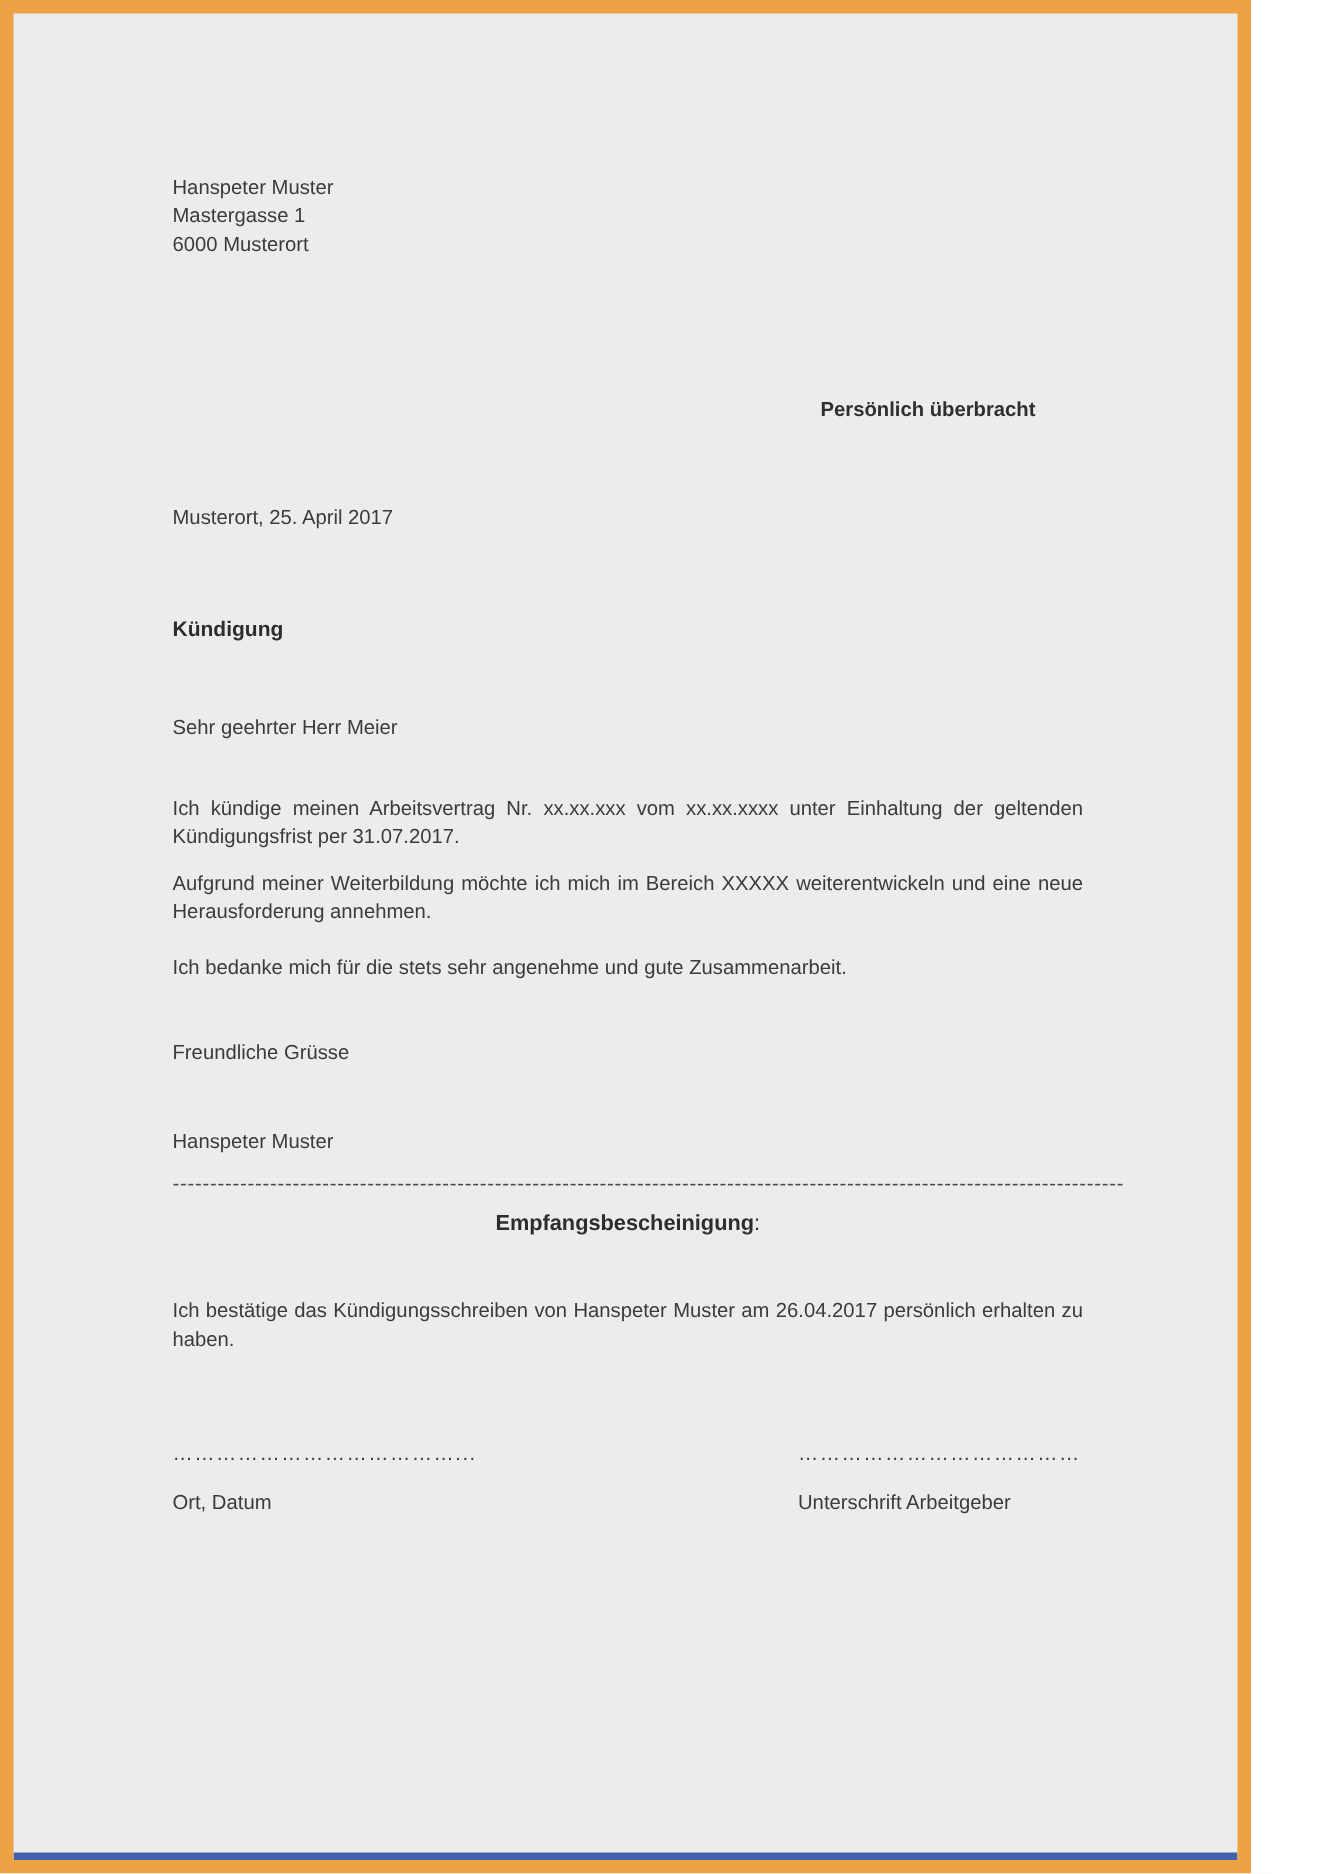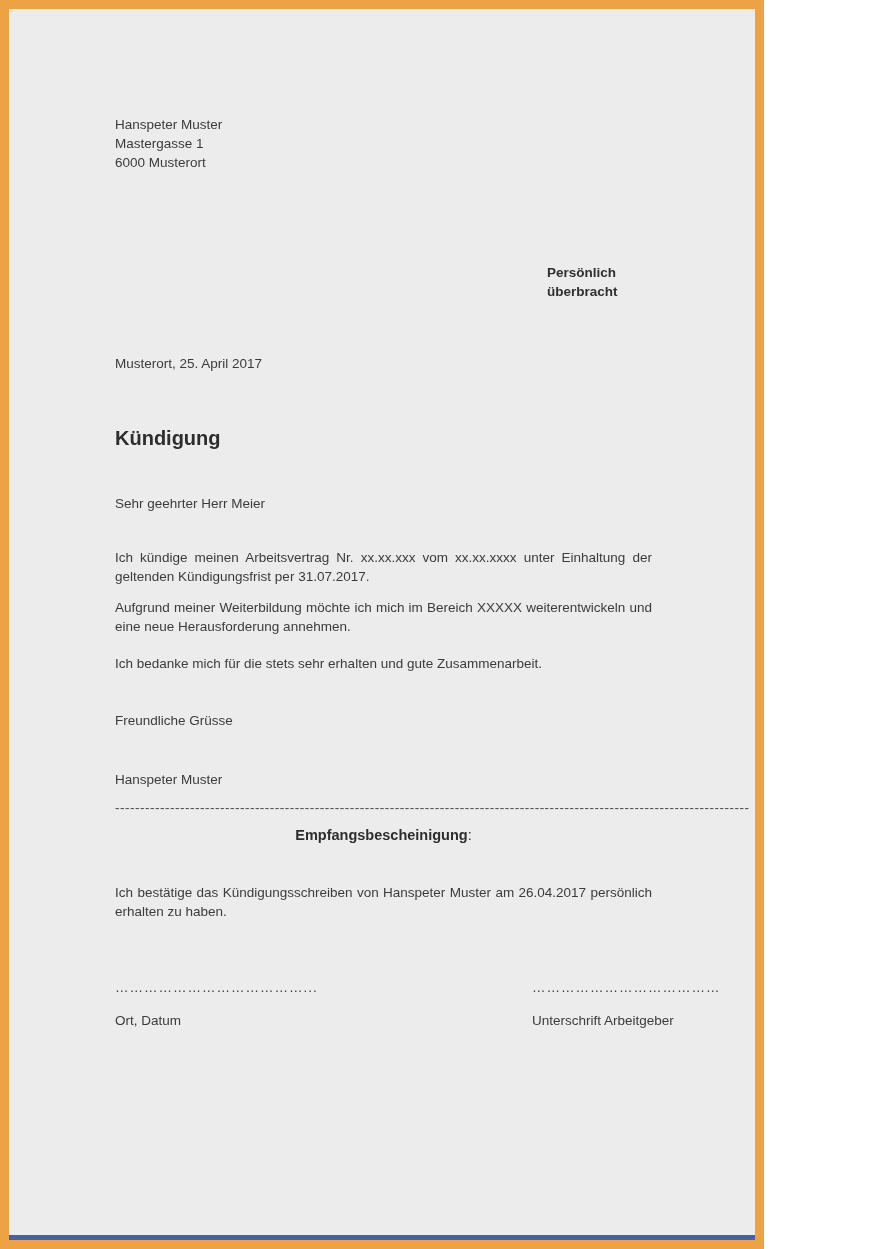--- a/index.html
+++ b/index.html
@@ -4,21 +4,21 @@
 <style>
   html, body {
     margin: 0;
     padding: 0;
     background: #ffffff;
   }
   * { box-sizing: border-box; }
 
   .page {
     position: relative;
-    width: 764px;
+    width: 834px;
     height: 1249px;
     border: 9px solid #EDA243;
     background: #ECECEC;
     font-family: "Liberation Sans", "DejaVu Sans", sans-serif;
     font-size: 13.5px;
     line-height: 19px;
     color: #3b3b3b;
     padding: 0 103px 0 106px;
     overflow: hidden;
   }
@@ -34,21 +34,21 @@
 
   .recipient {
     margin-top: 18px;
     margin-left: 432px;
   }
 
   .dateline { margin-top: 53px; }
 
   .subject {
     margin-top: 55px;
-    font-size: 20px;
+    font-size: 14px;
     line-height: 20px;
     font-weight: bold;
     color: #2d2d2d;
   }
 
   .salutation { margin-top: 46px; }
 
   .para { text-align: justify; }
   .para-1 { margin-top: 35px; }
   .para-2 { margin-top: 12px; }
@@ -117,21 +117,21 @@
 
 
   <div class="dateline">Musterort, 25. April 2017</div>
 
   <div class="subject">Kündigung</div>
 
   <div class="salutation">Sehr geehrter Herr Meier</div>
 
   <div class="para para-1">Ich kündige meinen Arbeitsvertrag Nr. xx.xx.xxx vom xx.xx.xxxx unter Einhaltung der geltenden Kündigungsfrist per 31.07.2017.</div>
   <div class="para para-2">Aufgrund meiner Weiterbildung möchte ich mich im Bereich XXXXX weiterentwickeln und eine neue Herausforderung annehmen.</div>
-  <div class="para para-3">Ich bedanke mich für die stets sehr erhalten und gute Zusammenarbeit.</div>
+  <div class="para para-3">Ich bedanke mich für die stets sehr angenehme und gute Zusammenarbeit.</div>
 
   <div class="closing">Freundliche Grüsse</div>
 
   <div class="signature-name">Hanspeter Muster</div>
 
   <div class="separator">--------------------------------------------------------------------------------------------------------------------------------------------------------------------------------</div>
 
   <div class="receipt-heading"><span class="bold-part">Empfangsbescheinigung</span><span>:</span></div>
 
   <div class="receipt-text">Ich bestätige das Kündigungsschreiben von Hanspeter Muster am 26.04.2017 persönlich erhalten zu haben.</div>

